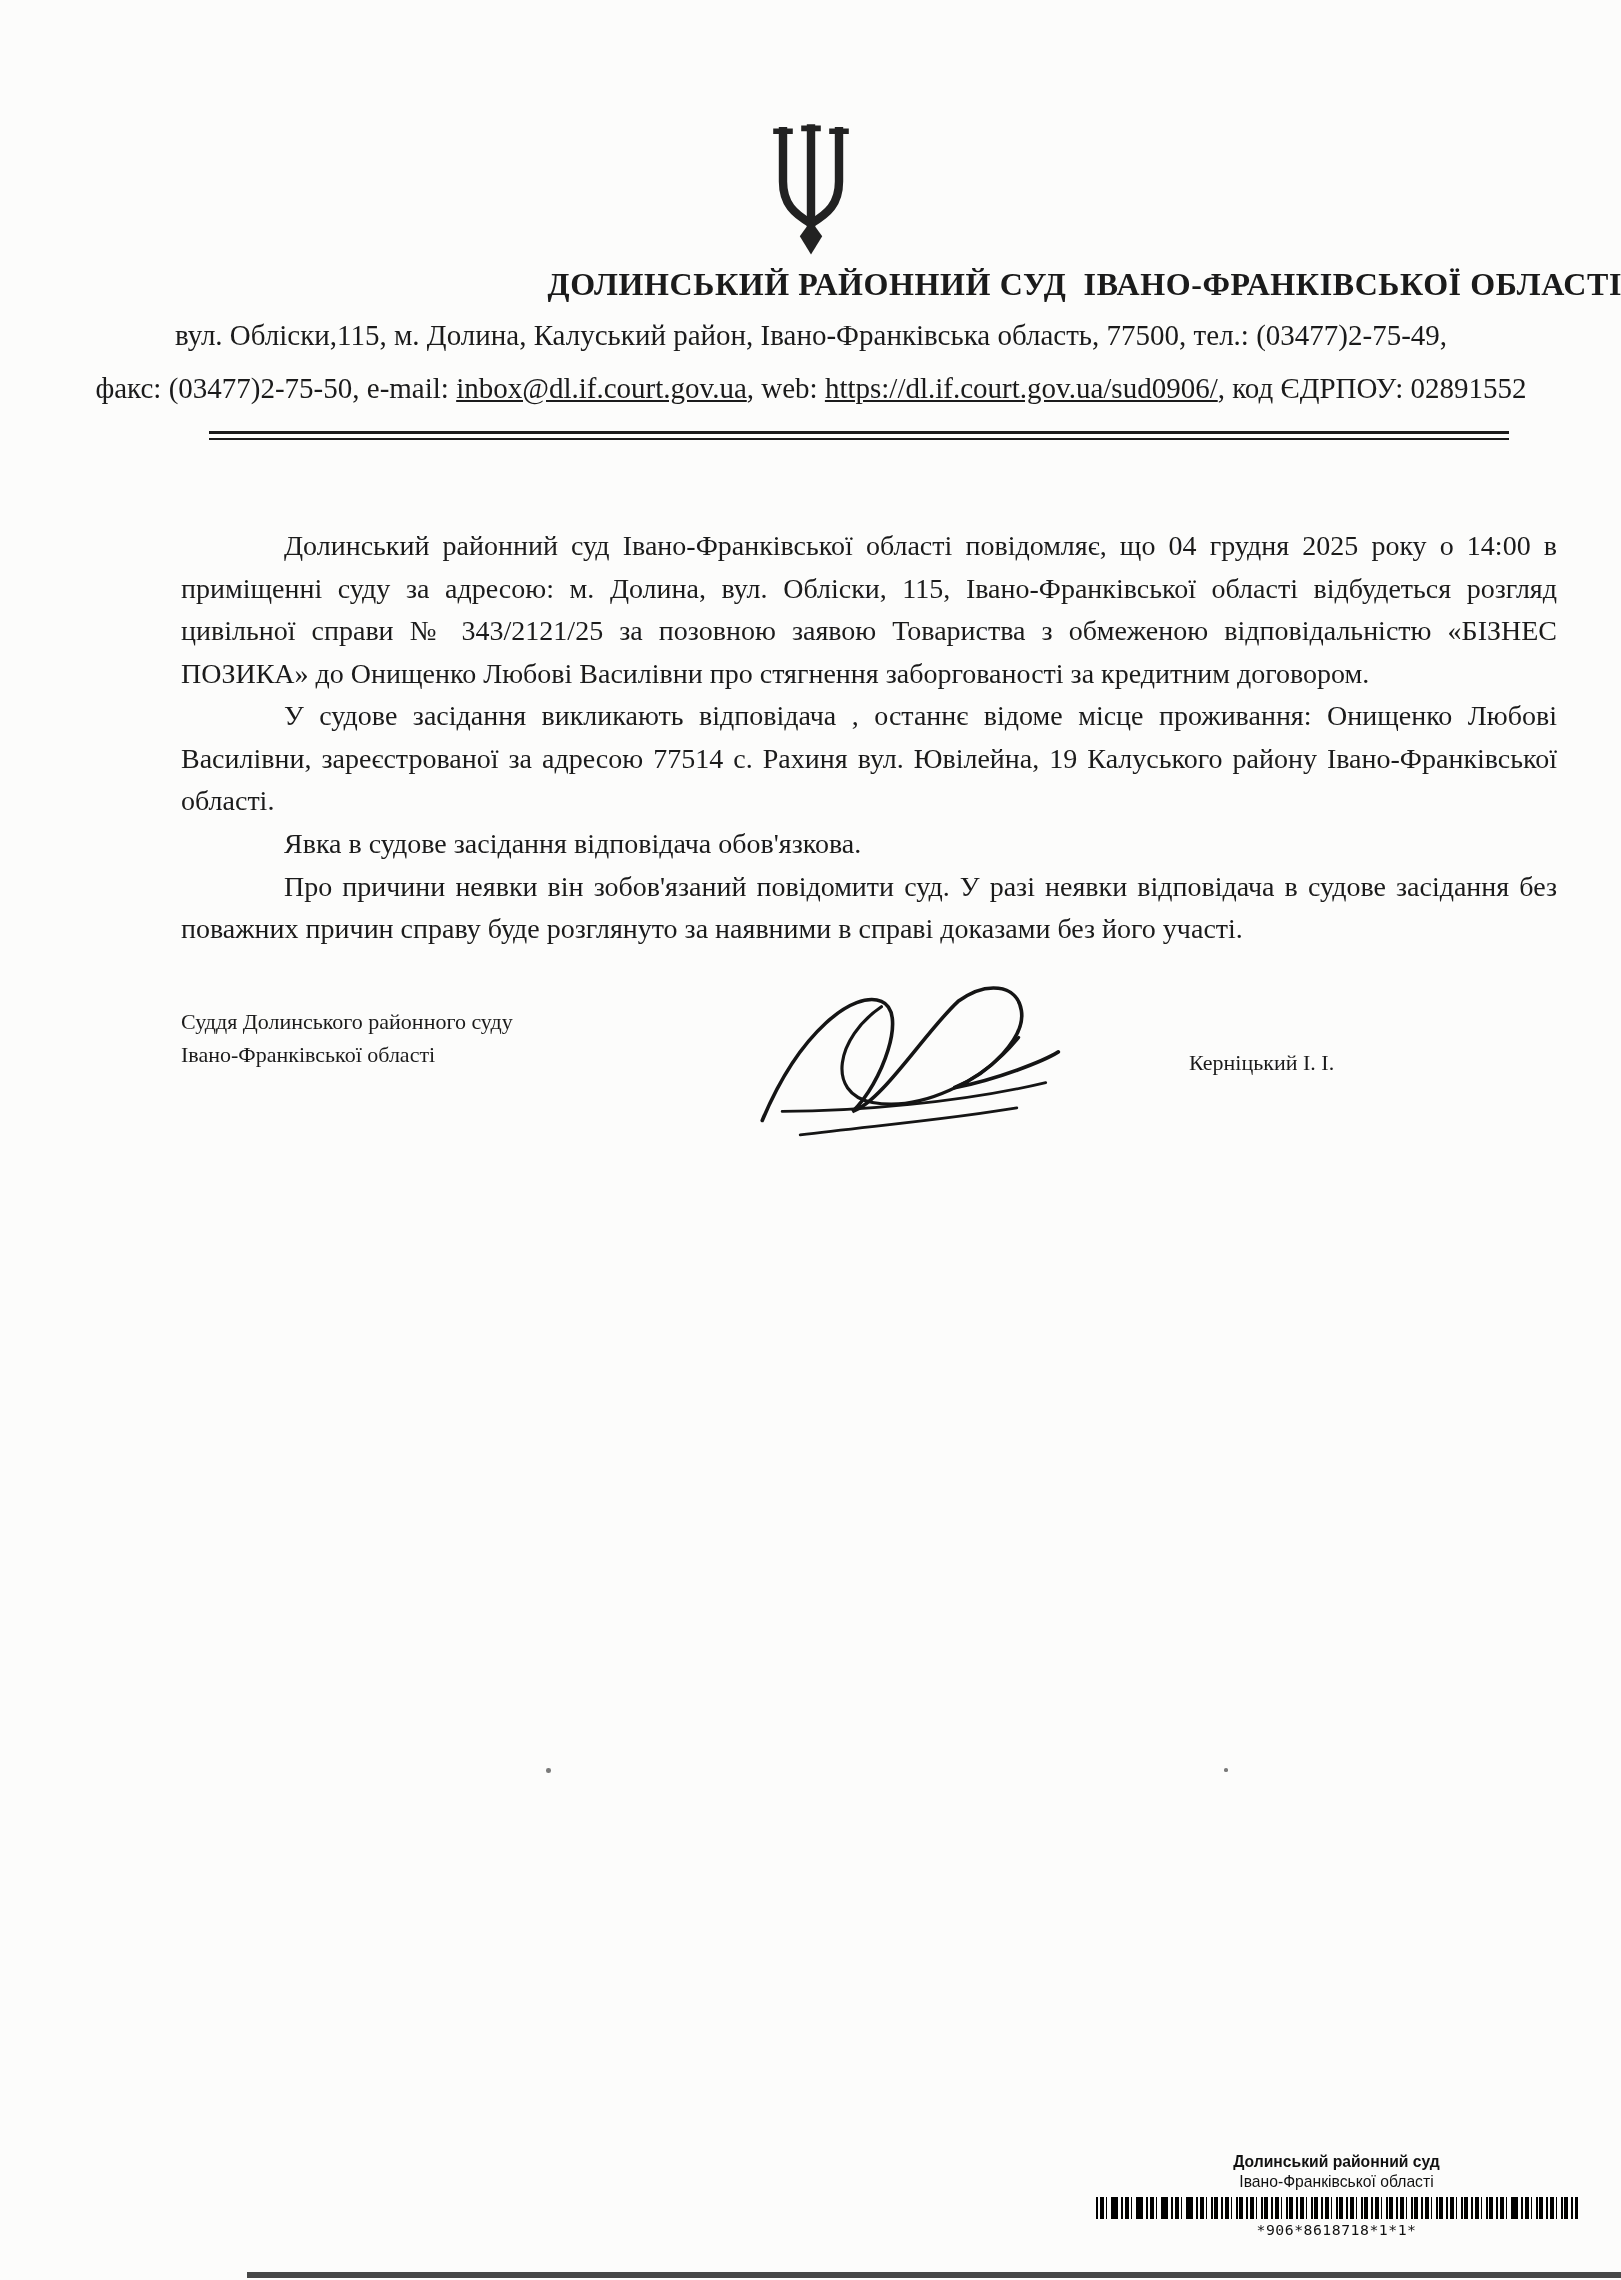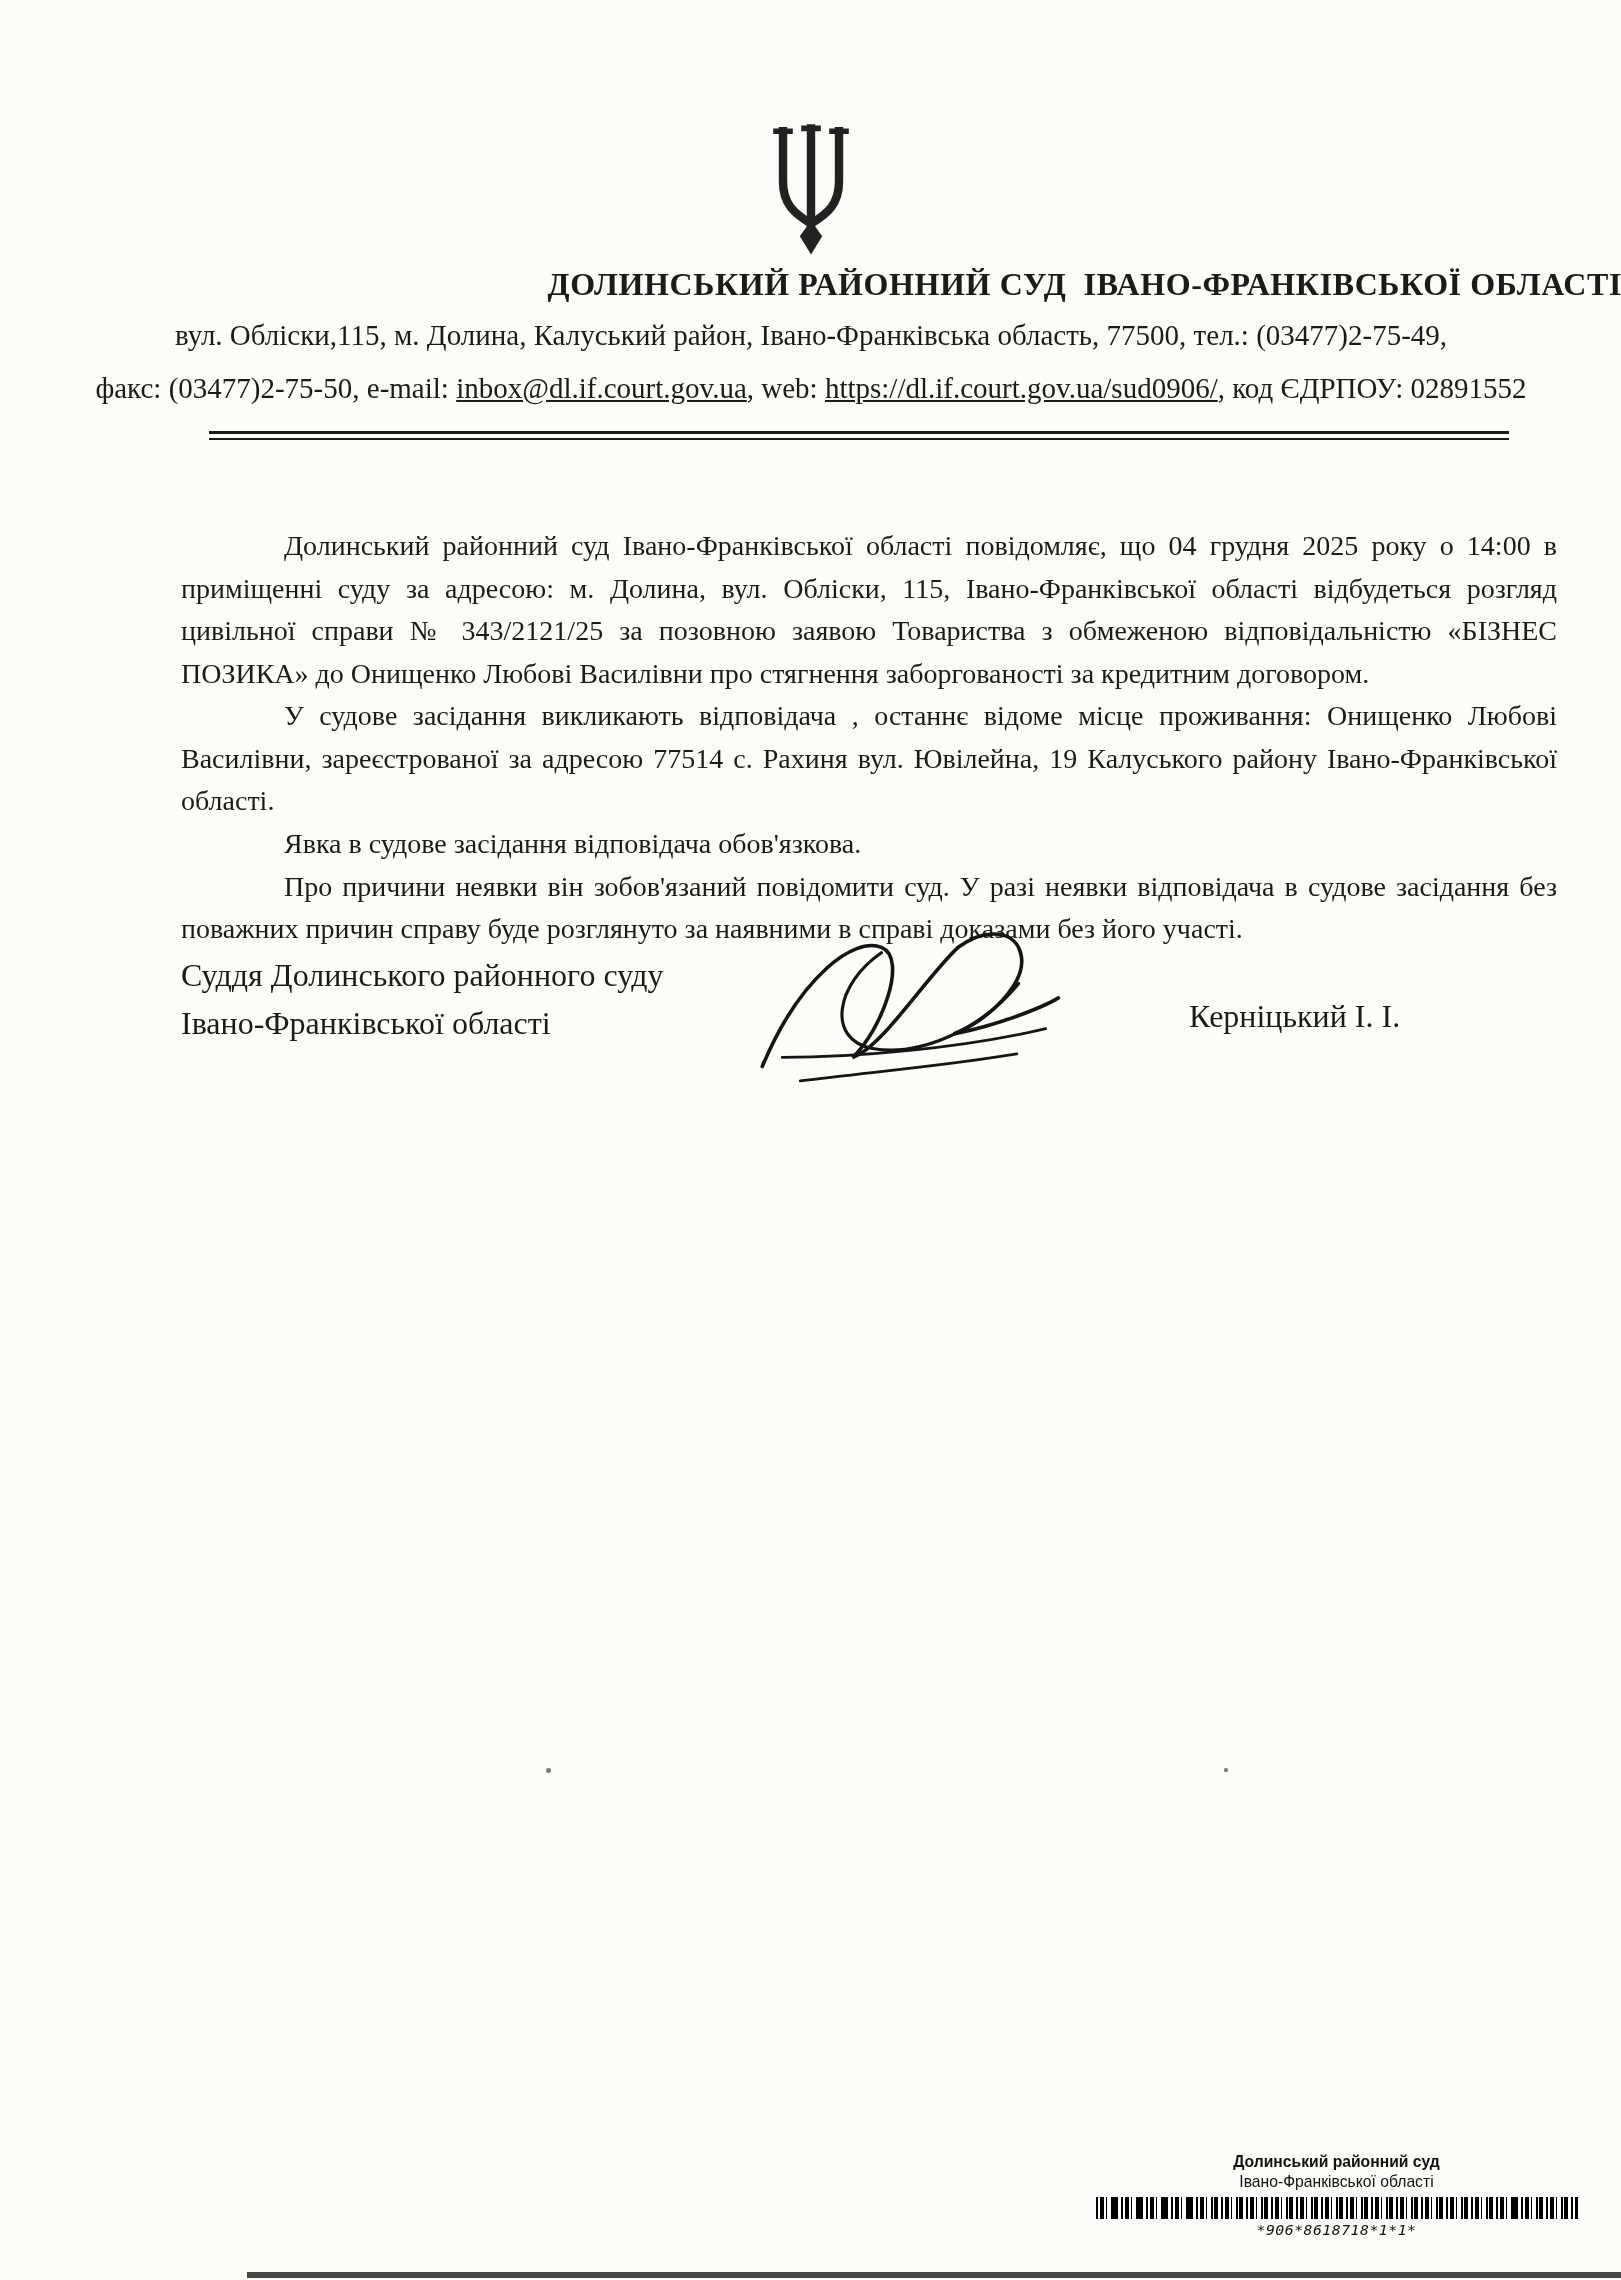--- a/index.html
+++ b/index.html
@@ -25,41 +25,41 @@
     border-top:3.7px solid #1a1a1a;border-bottom:2.8px solid #1a1a1a;
   }
   
   .content{
     margin:85px 65px 0 181px;
     font-size:28px;line-height:1.52;text-align:justify;
   }
   .doc-title{text-align:center;font-weight:bold;line-height:1.38;margin-bottom:44px;}
   .content p{margin:0;text-indent:103px;}
   
-  .sig-row{position:relative;font-size:32px;height:175px;}
+  .sig-row{position:relative;margin-top:54px;font-size:22px;height:175px;}
   .sig-left{line-height:1.5;text-align:left;}
   .sig-name{position:absolute;left:1008px;top:41px;white-space:nowrap;}
   .sig-scribble{position:absolute;left:565px;top:-31px;width:325px;height:172px;}
   
   .stamp{
     position:absolute;left:1092px;top:2152px;width:489px;
     text-align:center;font-family:"Liberation Sans",sans-serif;color:#111;
   }
   .stamp-line1{font-size:15.7px;font-weight:bold;line-height:1.25;}
   .stamp-line2{font-size:15.7px;line-height:1.25;}
   .barcode{
     margin:5.5px auto 1.8px auto;width:482px;height:22px;
     background:repeating-linear-gradient(90deg,
       #000 0 1.8px, transparent 1.8px 3.7px,
       #000 3.7px 8.3px, transparent 8.3px 10px,
       #000 10px 11px, transparent 11px 14.8px,
       #000 14.8px 16.6px, transparent 16.6px 17.5px,
       #000 17.5px 22px, transparent 22px 25px);
   }
-  .barcode-text{font-family:"DejaVu Sans Mono",monospace;font-size:14.8px;letter-spacing:0.5px;font-style:italic;}
+  .barcode-text{font-family:"DejaVu Sans Mono",monospace;font-size:14.8px;letter-spacing:0.5px;}
   
   .scan-edge{position:absolute;left:247px;right:0;bottom:2.8px;height:6.5px;background:#474747;}
   .speck{position:absolute;border-radius:50%;background:#7a7a7a;}
   .speck.s1{left:546px;top:1768px;width:4.6px;height:4.6px;}
   .speck.s2{left:1224px;top:1768px;width:3.7px;height:3.7px;}
 </style>
 </head>
 <body>
 
 <div class="page">

